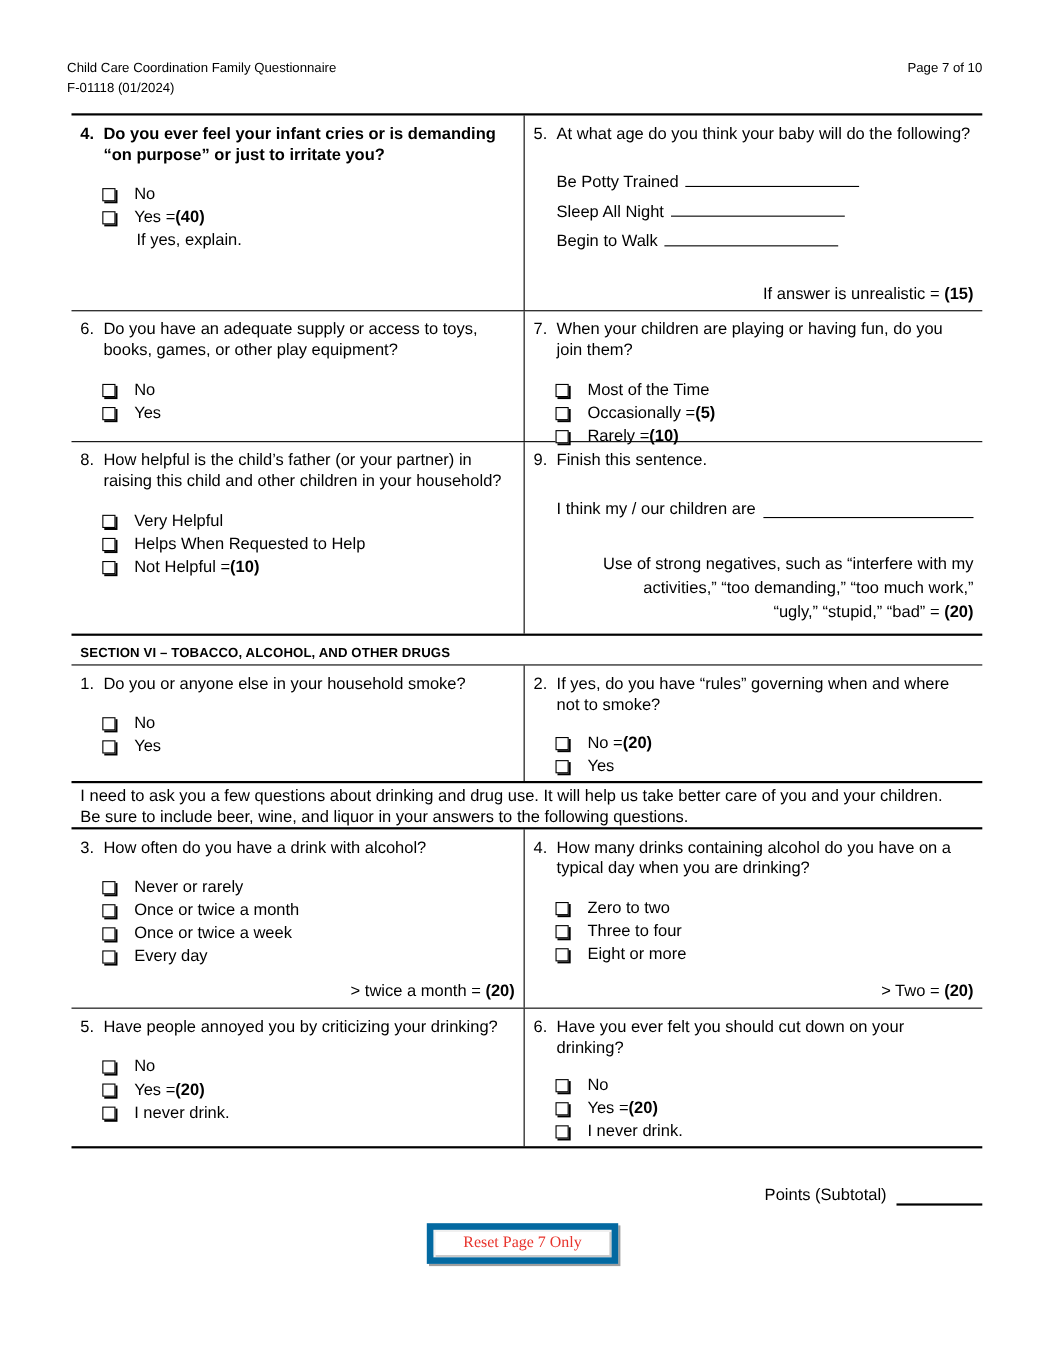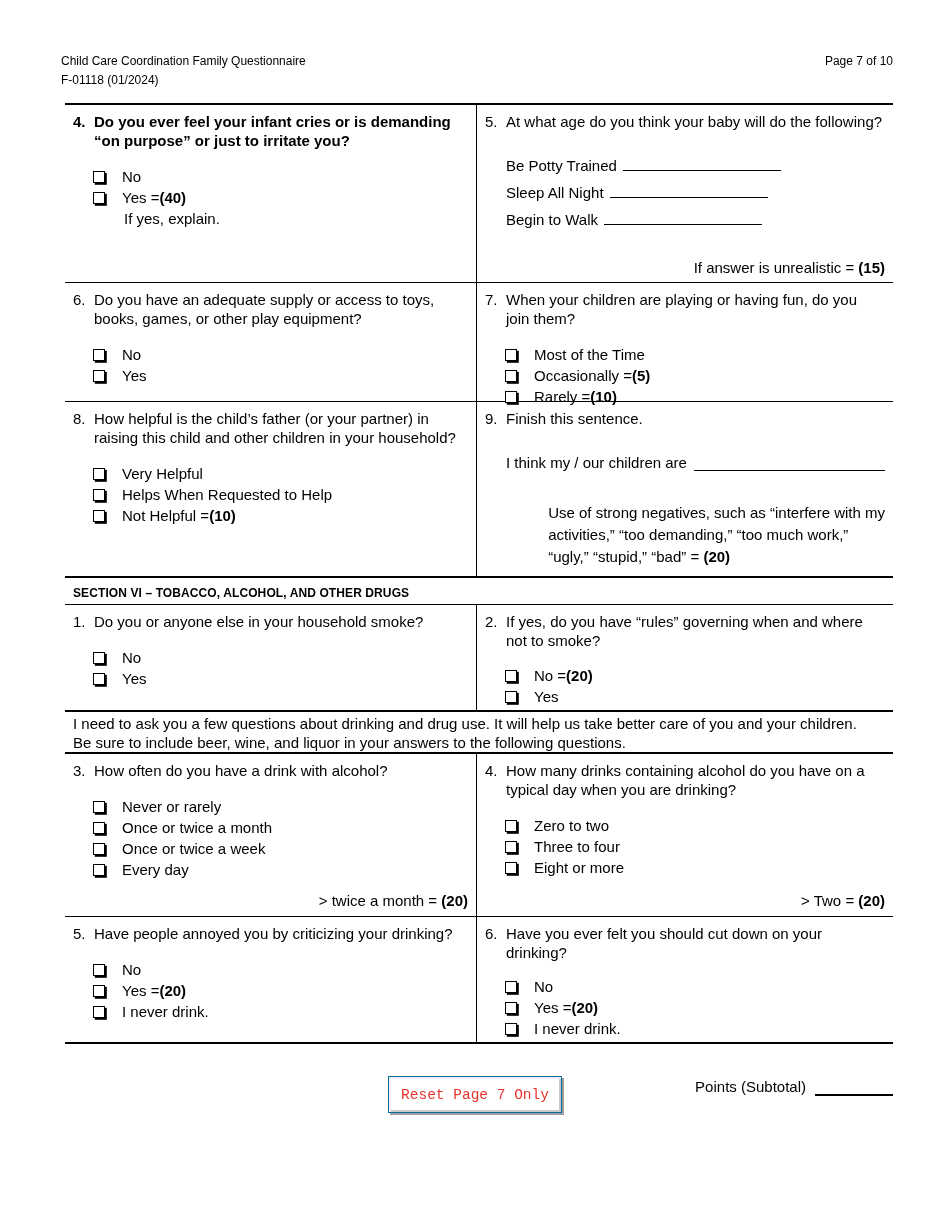--- a/index.html
+++ b/index.html
@@ -57,21 +57,21 @@
   .blanks { margin: 26px 0 0 21px; }
   .blank-row { margin-bottom: 13px; height: 14px; }
   .uline {
     display: inline-block; width: 158px; height: 13px;
     border-bottom: 1.4px solid #000; margin-left: 6px; vertical-align: baseline;
   }
 
   .sentence { display: flex; align-items: flex-end; margin: 26px 0 0 21px; }
   .fill-line { flex: 1; border-bottom: 1.4px solid #000; margin-left: 7px; height: 15px; }
 
-  .q9-note { position: absolute; right: 8px; bottom: 8px; text-align: left; line-height: 22px; }
+  .q9-note { position: absolute; right: 8px; bottom: 8px; text-align: right; line-height: 22px; }
 
   .sec-row { align-items: center; padding: 4px 8px 0 8px; height: 27px; }
   .sec-title { font-weight: bold; font-size: 12px; letter-spacing: 0.1px; }
 
   .intro-cell { padding: 2px 8px 0 8px; line-height: 19px; height: 40px; }
 
   
   .r-q45 { height: 178px; }
   .r-q67 { height: 119px; }
   .r-q89 { height: 176px; }
@@ -80,24 +80,24 @@
   .r-q56 { height: 127px; }
 
   
   .points-row {
     position: absolute; right: 57px; top: 1078px;
     display: flex; align-items: flex-end; line-height: 18px;
   }
   .points-line { width: 78px; height: 14px; border-bottom: 2px solid #000; margin-left: 9px; }
 
   .reset-btn {
-    position: absolute; left: 388px; top: 1076px; width: 174px; height: 37px;
-    background: #ffffff; font-family: Liberation Mono, monospace;
+    position: absolute; left: 388px; top: 1112px; width: 174px; height: 37px;
+    background: #ffffff; font-family: Liberation Serif, serif;
     font-size: 14.5px; cursor: pointer;
-    border: 1px solid #0369a1;
+    border: 6px solid #0369a1;
     box-shadow: inset 2px 2px 0 #f0f0f0, inset -2px -2px 0 #c9c9c9, 2px 2px 0 #9e9e9e;
   }
 </style>
 </head>
 <body>
 
 <div class="page-header">
   <div>
     <div>Child Care Coordination Family Questionnaire</div>
     <div>F-01118 (01/2024)</div>

